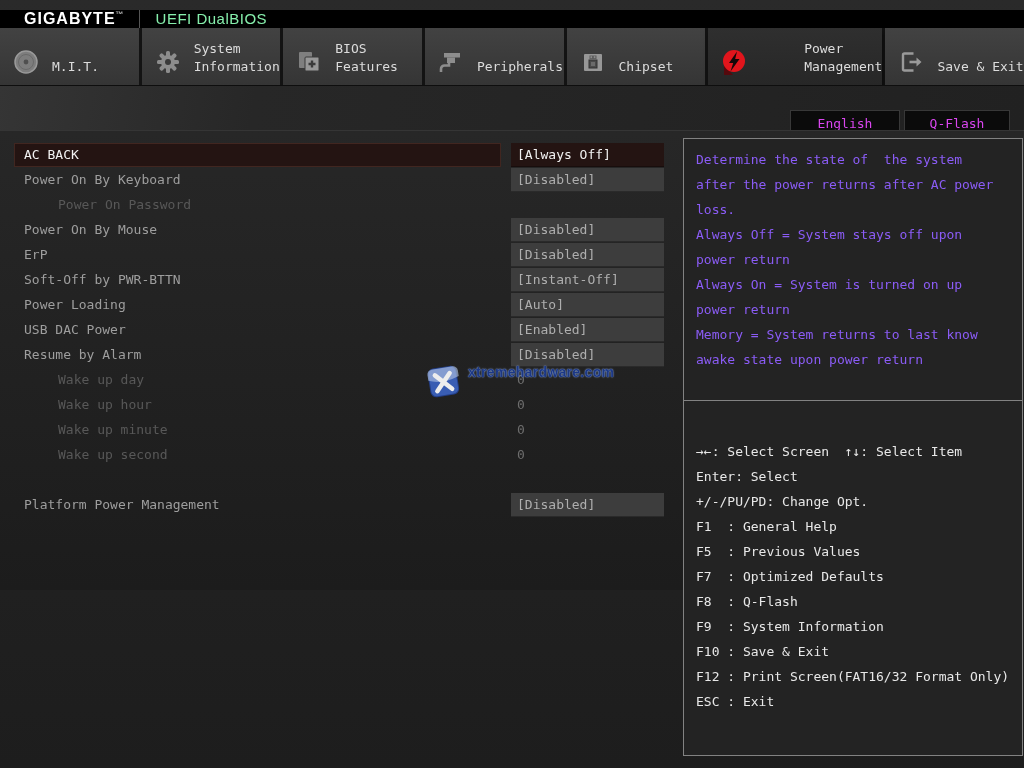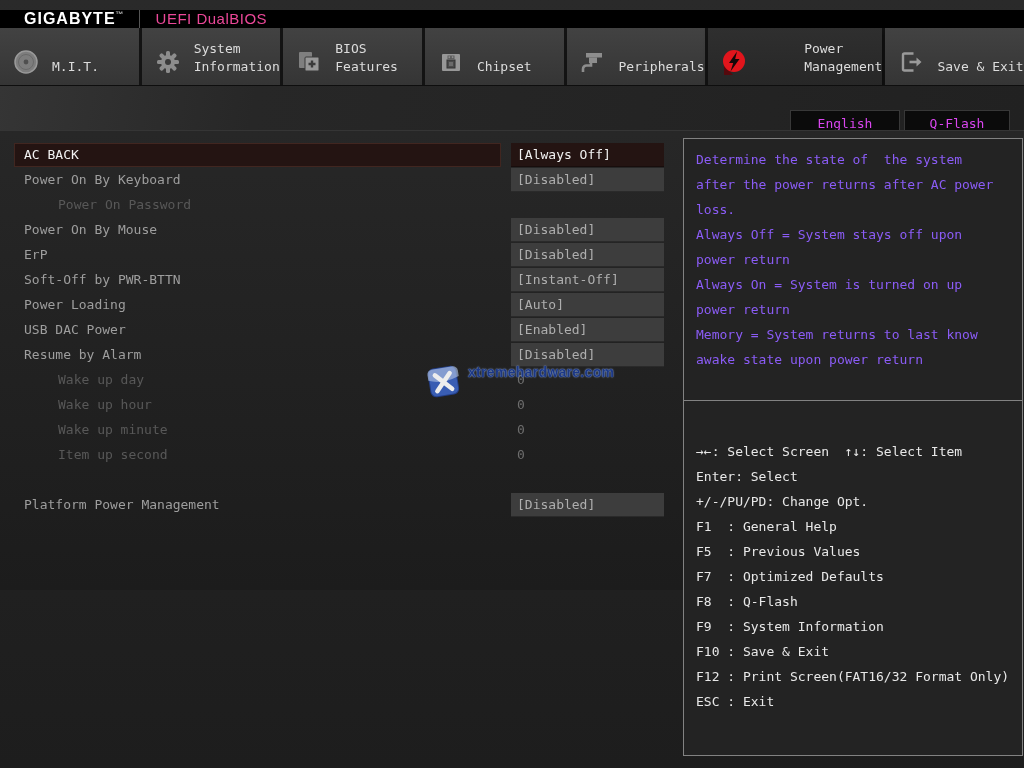--- a/index.html
+++ b/index.html
@@ -14,21 +14,21 @@
     position:absolute;left:0;top:10px;width:1024px;height:36px;background:#000;
     display:flex;align-items:flex-start;
   }
   .brand{
     font-family:"Liberation Sans",sans-serif;font-weight:700;font-size:16px;
     color:#fff;letter-spacing:1px;margin-left:24px;
   }
   .brand-tm{color:#bbb;font-size:8px;vertical-align:top;font-family:"Liberation Sans",sans-serif;}
   .topbar-divider{width:1px;height:18px;background:#555;margin:0 16px 0 14px;}
   .fw-title{
-    font-family:"Liberation Sans",sans-serif;font-size:15px;color:#ec4899;letter-spacing:0.5px;
+    font-family:"Liberation Sans",sans-serif;font-size:15px;color:#86efac;letter-spacing:0.5px;
   }
   
   .tabbar{
     position:absolute;left:0;top:28px;width:1024px;height:57px;background:#131313;
     display:flex;gap:3px;
   }
   .tab{
     flex:1;display:flex;align-items:flex-end;cursor:default;
     background:linear-gradient(#424242,#353535);
     padding:0 0 9px 12px;box-sizing:border-box;
@@ -143,40 +143,40 @@
             <rect x="4" y="4" width="13" height="16" rx="1" fill="#7f7f7f"></rect>
             <rect x="10" y="9" width="14" height="14" rx="1" fill="#989898" stroke="#3a3a3a" stroke-width="1"></rect>
             <path d="M17 12.5 v7 M13.5 16 h7" stroke="#3a3a3a" stroke-width="2.4"></path>
           </svg>
         </span>
         <span class="tab-label">BIOS<br>Features</span>
       </div>
       <div class="tab">
         <span class="tab-icon">
           <svg viewBox="0 0 28 28" width="28" height="28">
+            <rect x="7" y="5" width="16" height="4.5" fill="#8d8d8d"></rect>
+            <rect x="10" y="9.5" width="8" height="5.5" fill="#8d8d8d"></rect>
+            <path d="M12 15 v2.5 h-4.5 a3.5 3.5 0 0 0 -3.5 3.5 v3" fill="none" stroke="#8d8d8d" stroke-width="2.6"></path>
+          </svg>
+        </span>
+        <span class="tab-label">Peripherals</span>
+      </div>
+      <div class="tab">
+        <span class="tab-icon">
+          <svg viewBox="0 0 28 28" width="28" height="28">
             <rect x="5" y="6" width="18" height="17" rx="1" fill="#979797"></rect>
             <rect x="10.5" y="7.5" width="7" height="3.5" fill="#5c5c5c"></rect>
             <rect x="11.5" y="8.2" width="1.6" height="2" fill="#8d8d8d"></rect>
             <rect x="14.8" y="8.2" width="1.6" height="2" fill="#8d8d8d"></rect>
             <rect x="10" y="12" width="8" height="8" fill="#4a4a4a" stroke="#333" stroke-width="1"></rect>
             <rect x="12" y="14" width="4" height="4" fill="#6b6b6b"></rect>
           </svg>
         </span>
         <span class="tab-label">Chipset</span>
       </div>
-      <div class="tab">
-        <span class="tab-icon">
-          <svg viewBox="0 0 28 28" width="28" height="28">
-            <rect x="7" y="5" width="16" height="4.5" fill="#8d8d8d"></rect>
-            <rect x="10" y="9.5" width="8" height="5.5" fill="#8d8d8d"></rect>
-            <path d="M12 15 v2.5 h-4.5 a3.5 3.5 0 0 0 -3.5 3.5 v3" fill="none" stroke="#8d8d8d" stroke-width="2.6"></path>
-          </svg>
-        </span>
-        <span class="tab-label">Peripherals</span>
-      </div>
       <div class="tab active">
         <span class="tab-icon">
           <svg viewBox="0 0 28 28" width="28" height="28">
             <path d="M4 17 L13 27 H4 Z" fill="#55090d"></path>
             <circle cx="14" cy="13" r="11" fill="#e1151c"></circle>
             <polygon points="17,3.5 9,15 13.2,15 10.5,23.5 19.5,11 15.2,11" fill="#140808"></polygon>
           </svg>
         </span>
         <span class="tab-label">Power<br>Management</span>
       </div>
@@ -241,21 +241,21 @@
         </div>
         <div class="srow dim indent">
           <span class="srow-label">Wake up hour</span>
           <span class="srow-value">0</span>
         </div>
         <div class="srow dim indent">
           <span class="srow-label">Wake up minute</span>
           <span class="srow-value">0</span>
         </div>
         <div class="srow dim indent">
-          <span class="srow-label">Item up second</span>
+          <span class="srow-label">Wake up second</span>
           <span class="srow-value">0</span>
         </div>
         <div class="srow spacer"></div>
         <div class="srow boxed">
           <span class="srow-label">Platform Power Management</span>
           <span class="srow-value">[Disabled]</span>
         </div>
       </div>
 
     <div class="helppanel">

